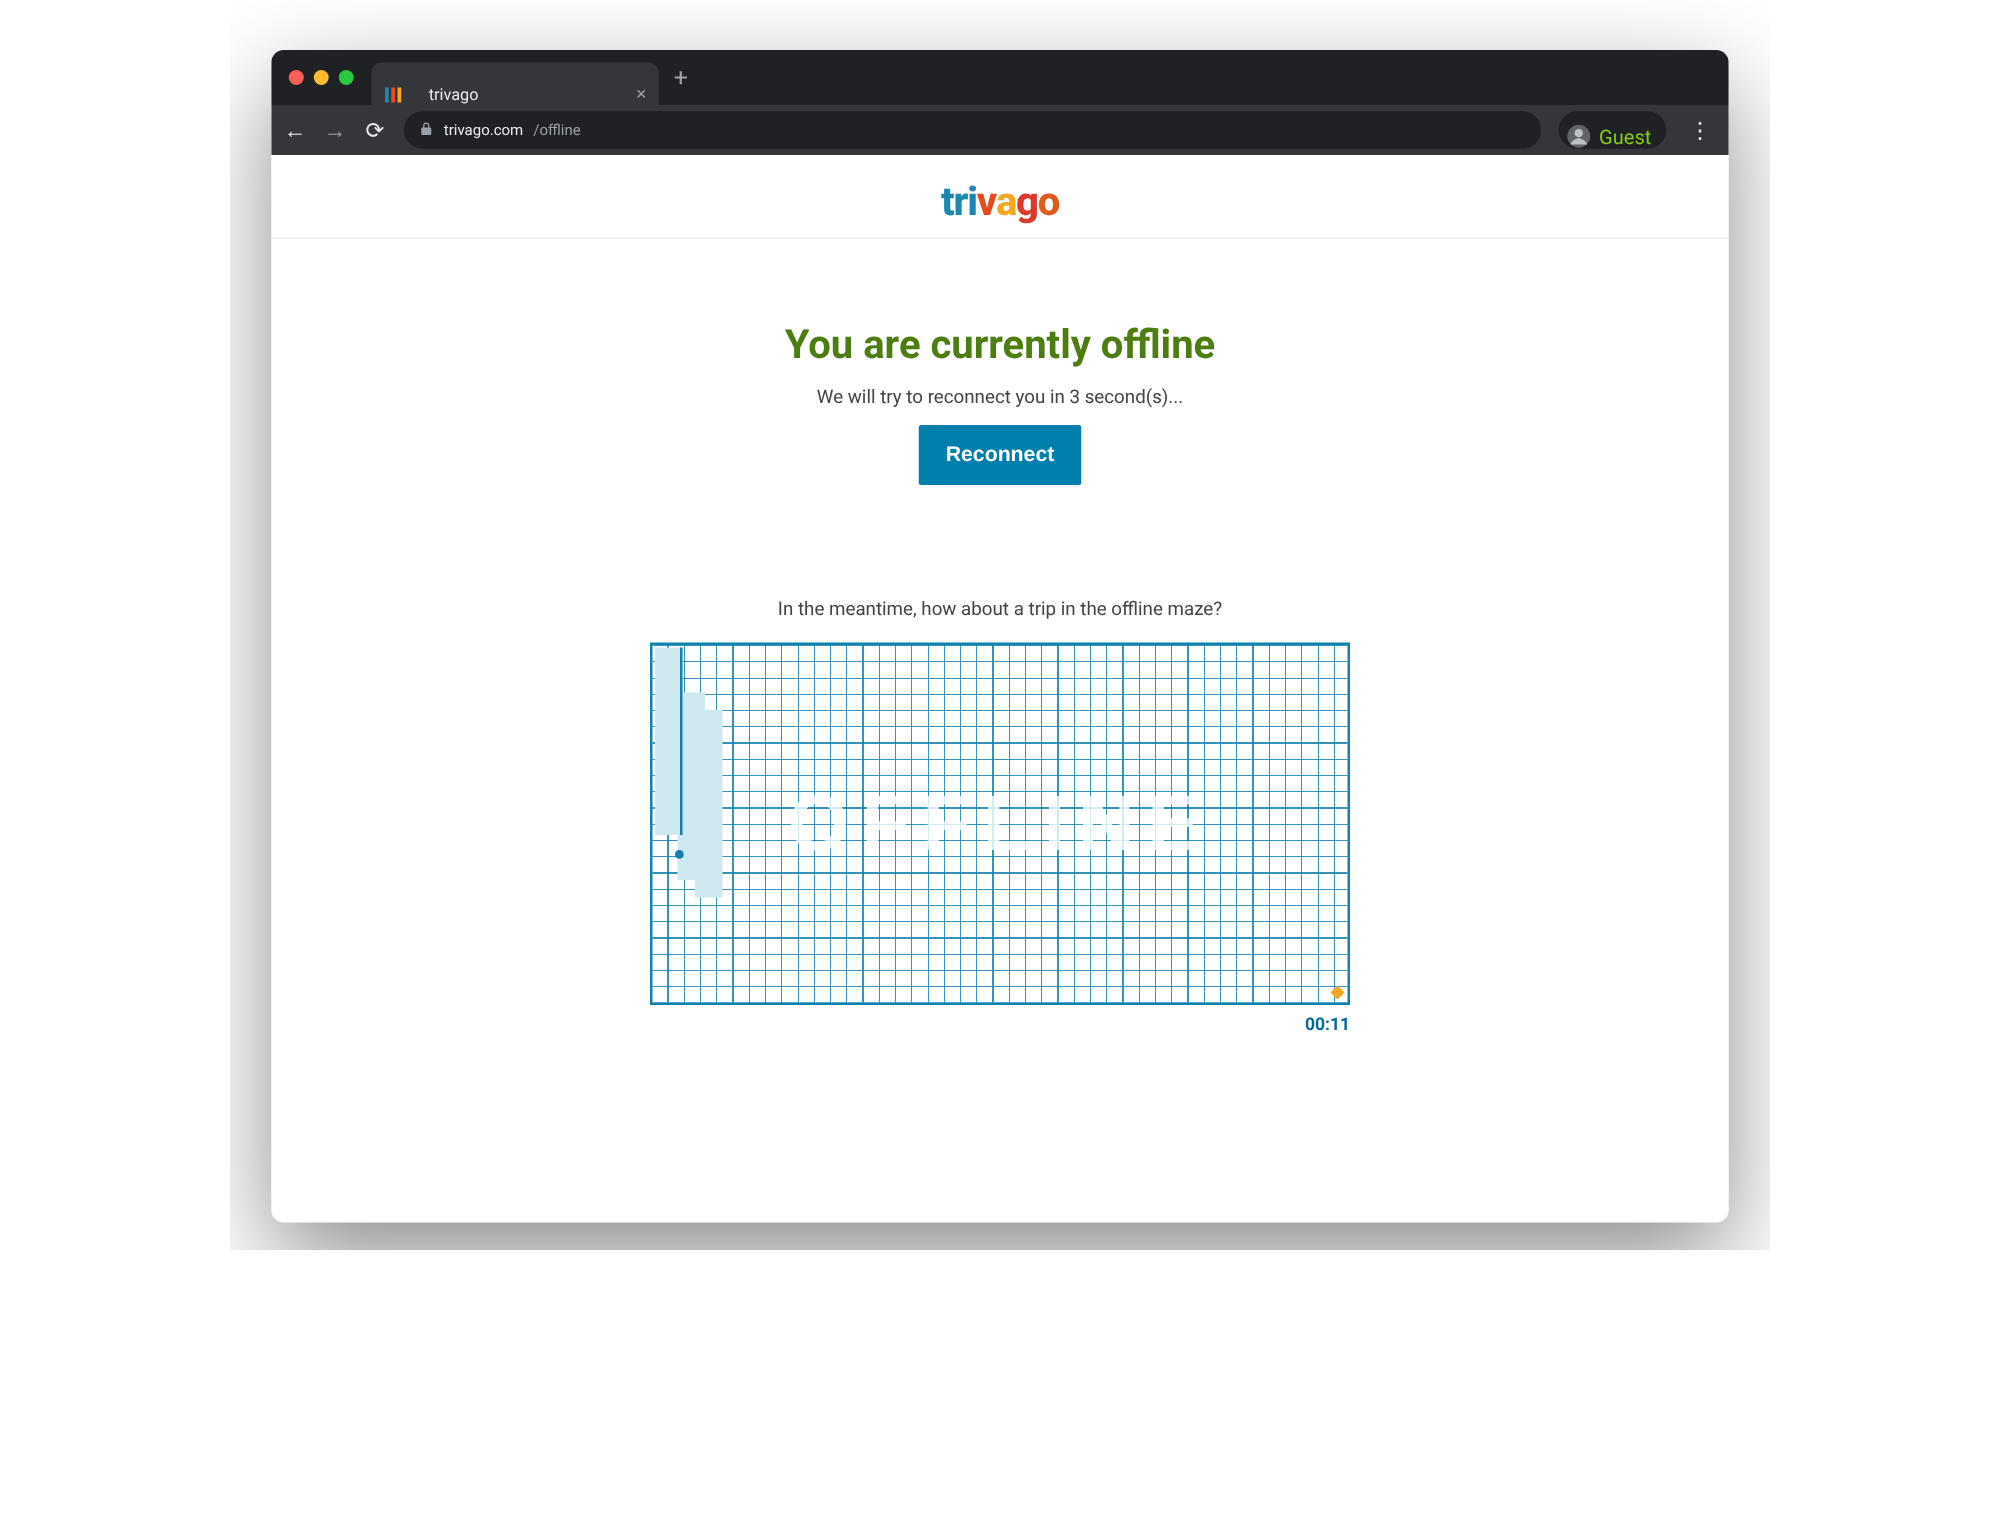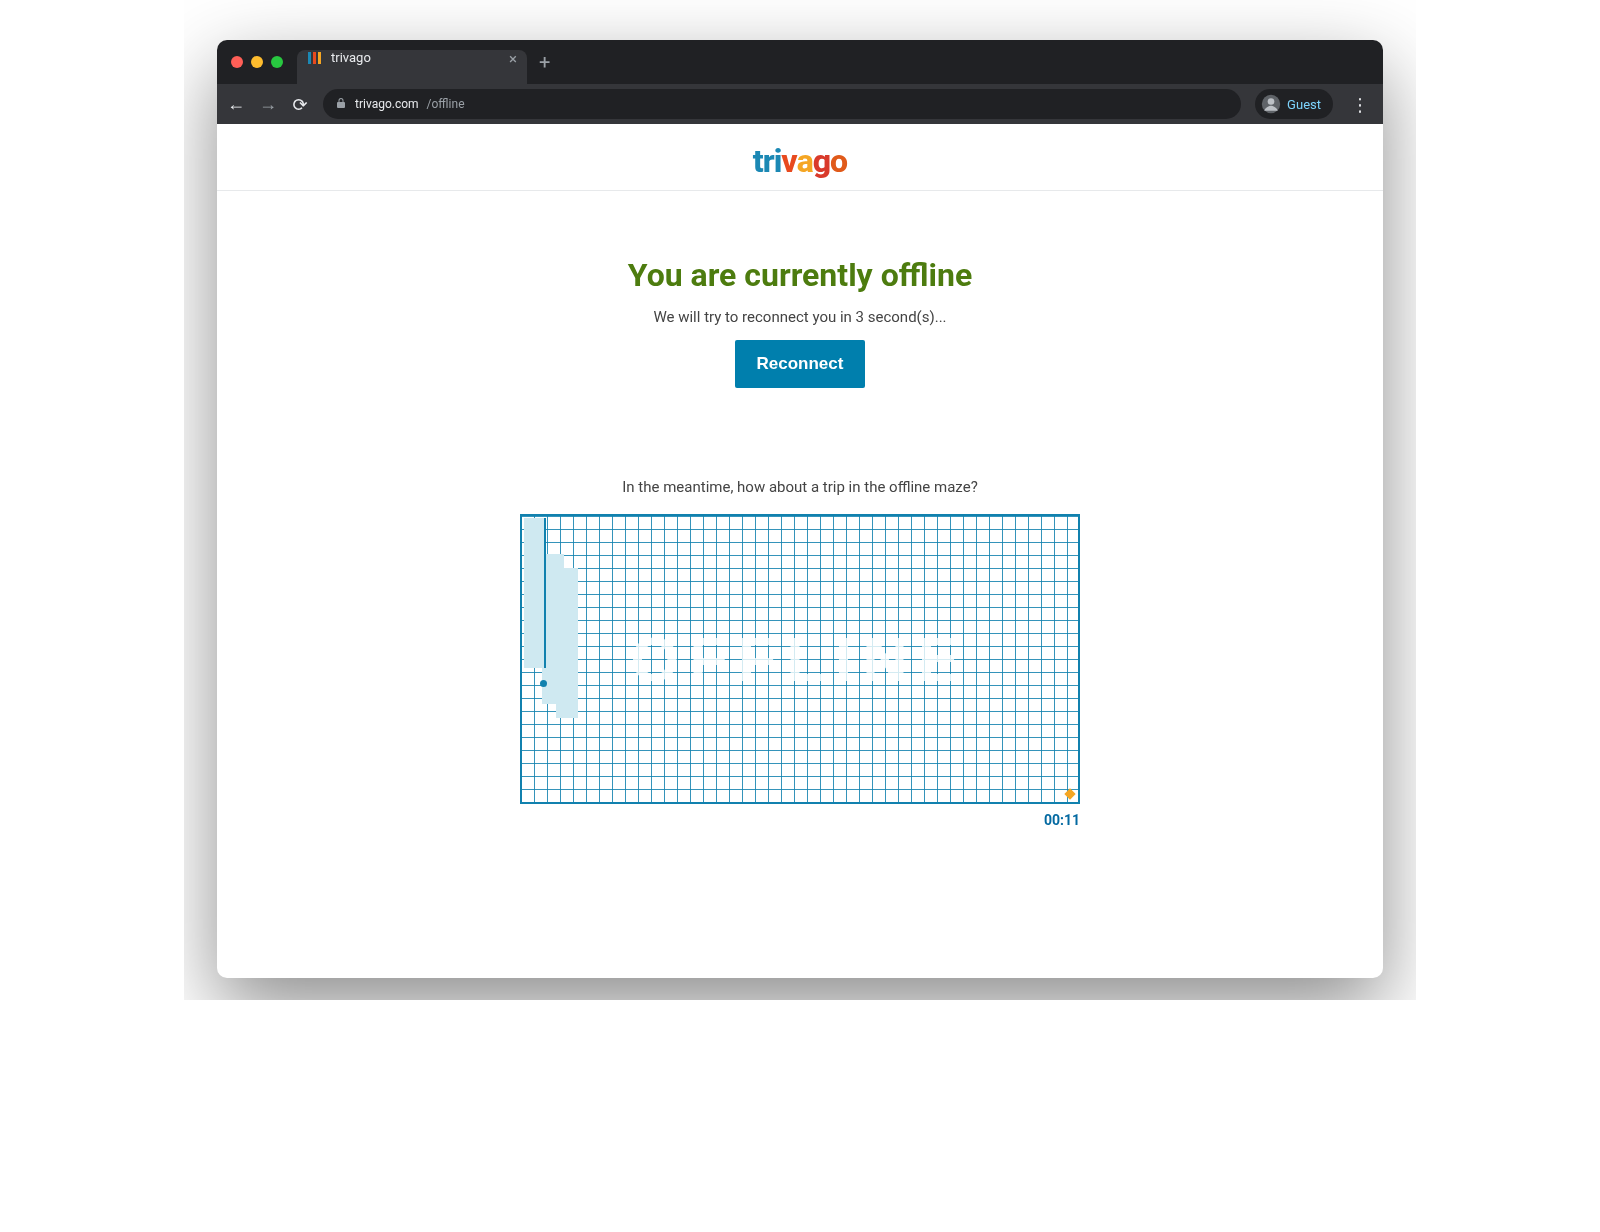--- a/index.html
+++ b/index.html
@@ -33,24 +33,24 @@
   .dot.yellow{background:#febc2e;}
   .dot.green{background:#28c840;}
   .tabs { display:flex; align-items:flex-end; height:100%; }
   .tab {
     background:#35363a;
     color:#e8eaed;
     height:34px;
     min-width:230px;
     border-radius:8px 8px 0 0;
     display:flex;
-    align-items:flex-start;
+    align-items:flex-end;
     padding:0 10px;
     font-size:13px;
-    gap:8px;
+    gap:20px;
     margin-top:10px;
   }
   .tab .favicon { width:16px; height:16px; display:inline-flex; }
   .tab .tab-title{ flex:1; }
   .tab .close-x { color:#9aa0a6; font-size:15px; }
   .newtab { color:#9aa0a6; font-size:20px; margin-left:12px; }
 
   .chrome-toolbar {
     background:#35363a;
     height:40px;
@@ -70,28 +70,28 @@
     align-items:center;
     padding:0 12px;
     color:#e8eaed;
     font-size:12px;
     gap:8px;
   }
   .omnibox .lock{ color:#9aa0a6; font-size:12px;}
   .omnibox .url-dim{ color:#9aa0a6;}
   .profile-chip{
     display:flex;
-    align-items:center;
+    align-items:flex-end;
     gap:6px;
     background:#202124;
     border-radius:16px;
     height:30px;
     padding:0 12px 0 6px;
-    color:#7dd3fc;
-    font-size:13px;
+    color:#84cc16;
+    font-size:16px;
   }
   .profile-chip svg { fill:#9aa0a6;}
   .kebab{ color:#e8eaed; font-size:18px; padding:0 4px;}
 
   
   .page {
     text-align:center;
   }
   .logo-bar{
     padding:18px 0 10px 0;

